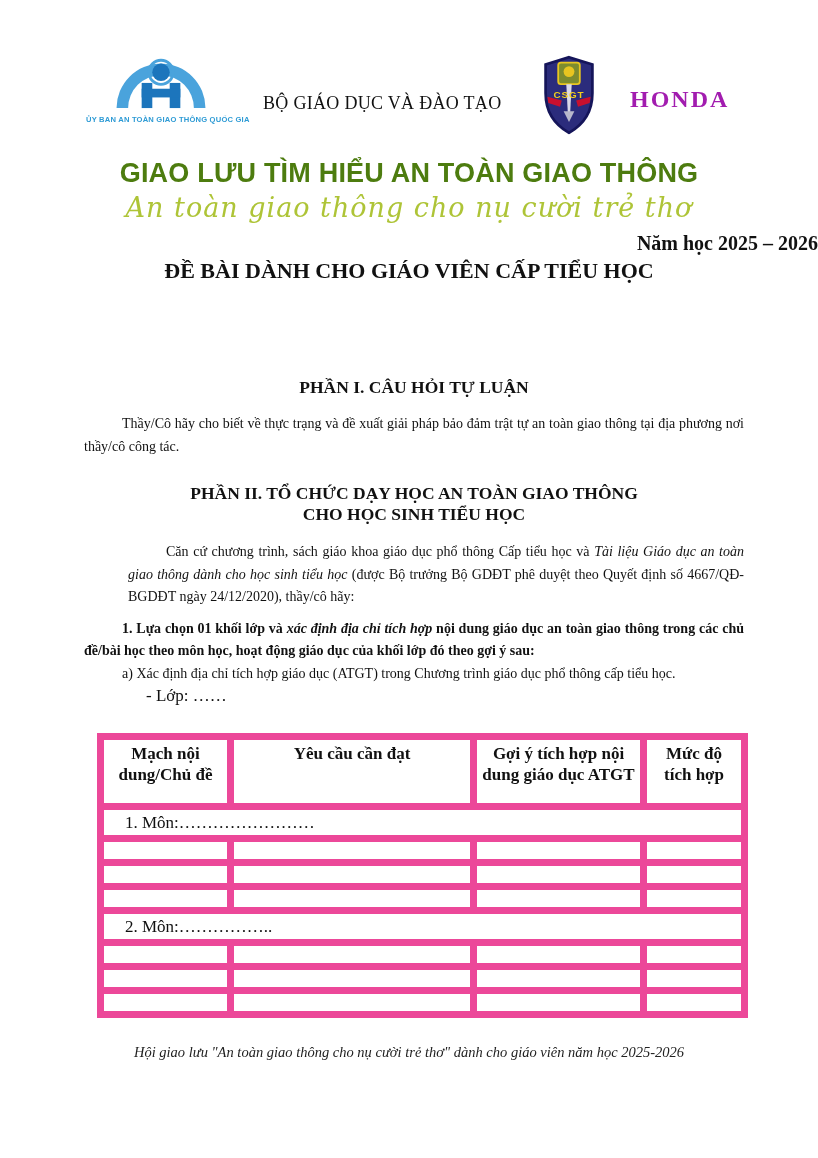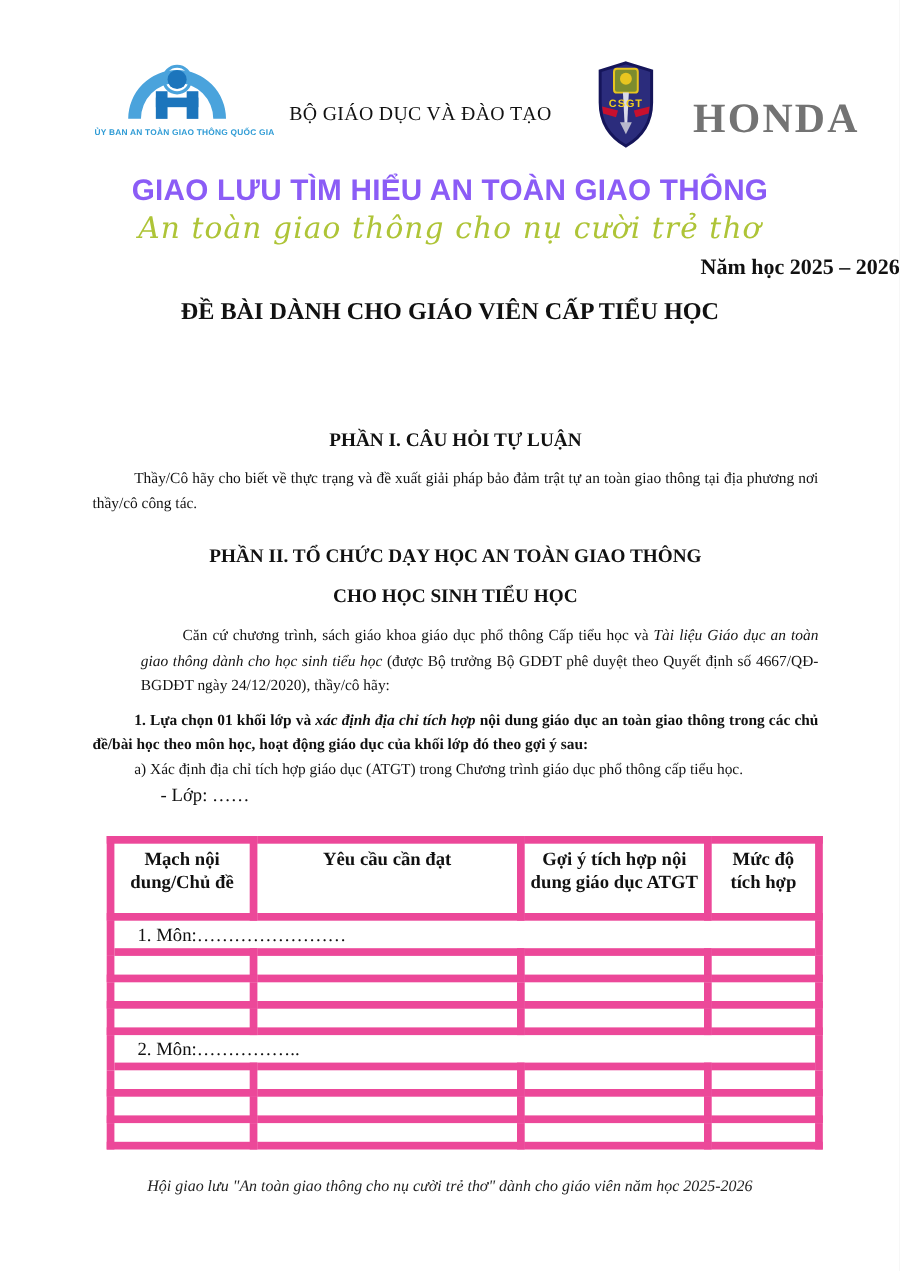--- a/index.html
+++ b/index.html
@@ -24,44 +24,44 @@
   }
   .ministry {
     position: absolute; left: 263px; top: 93px;
     font-size: 18px; font-weight: normal; letter-spacing: 0.3px;
     white-space: nowrap;
   }
   .csgt-badge { position: absolute; left: 542px; top: 55px; }
   .honda {
     position: absolute; left: 630px; top: 86px;
     font-family: "Liberation Serif", serif;
-    font-size: 38px; font-weight: bold; color: #737373;
+    font-size: 24px; font-weight: bold; color: #a21caf;
     letter-spacing: 2px; white-space: nowrap;
   }
   
   .main-title {
     margin-top: 8px; text-align: center;
     font-family: "Liberation Sans", sans-serif;
-    font-size: 27px; font-weight: bold; color: #8b5cf6;
+    font-size: 27px; font-weight: bold; color: #4d7c0f;
     letter-spacing: 0.2px;
   }
   .slogan {
     margin-top: 3px; text-align: center;
     font-family: "DejaVu Serif", cursive;
     font-style: italic; font-size: 27px; color: #aec437;
     letter-spacing: 1px;
   }
   .school-year { margin-top: 9px; text-align: right; font-size: 20px; font-weight: bold; }
-  .subtitle  { margin-top: 15px; text-align: center; font-size: 22px; font-weight: bold; }
+  .subtitle  { margin-top: 3px; text-align: center; font-size: 22px; font-weight: bold; }
   
   .body { margin: 0 74px 0 84px; }
   .sec-heading { text-align: center; font-size: 17.5px; font-weight: bold; }
   .h-part1 { margin-top: 93px; }
   .h-part2a { margin-top: 25px; }
-  .h-part2b { margin-top: 15px; }
+  .h-part2b { }
   .para {
     font-size: 14px; line-height: 22.5px;
     text-align: justify; text-indent: 38px;
   }
   .p-part1 { margin-top: 15px; }
   .p-intro { margin-top: 16px; margin-left: 44px; }
   .p-task1 { margin-top: 9px; font-weight: bold; }
   .grade-line { font-size: 17px; line-height: 22.5px; text-indent: 62px; }
   
   table.grid {

